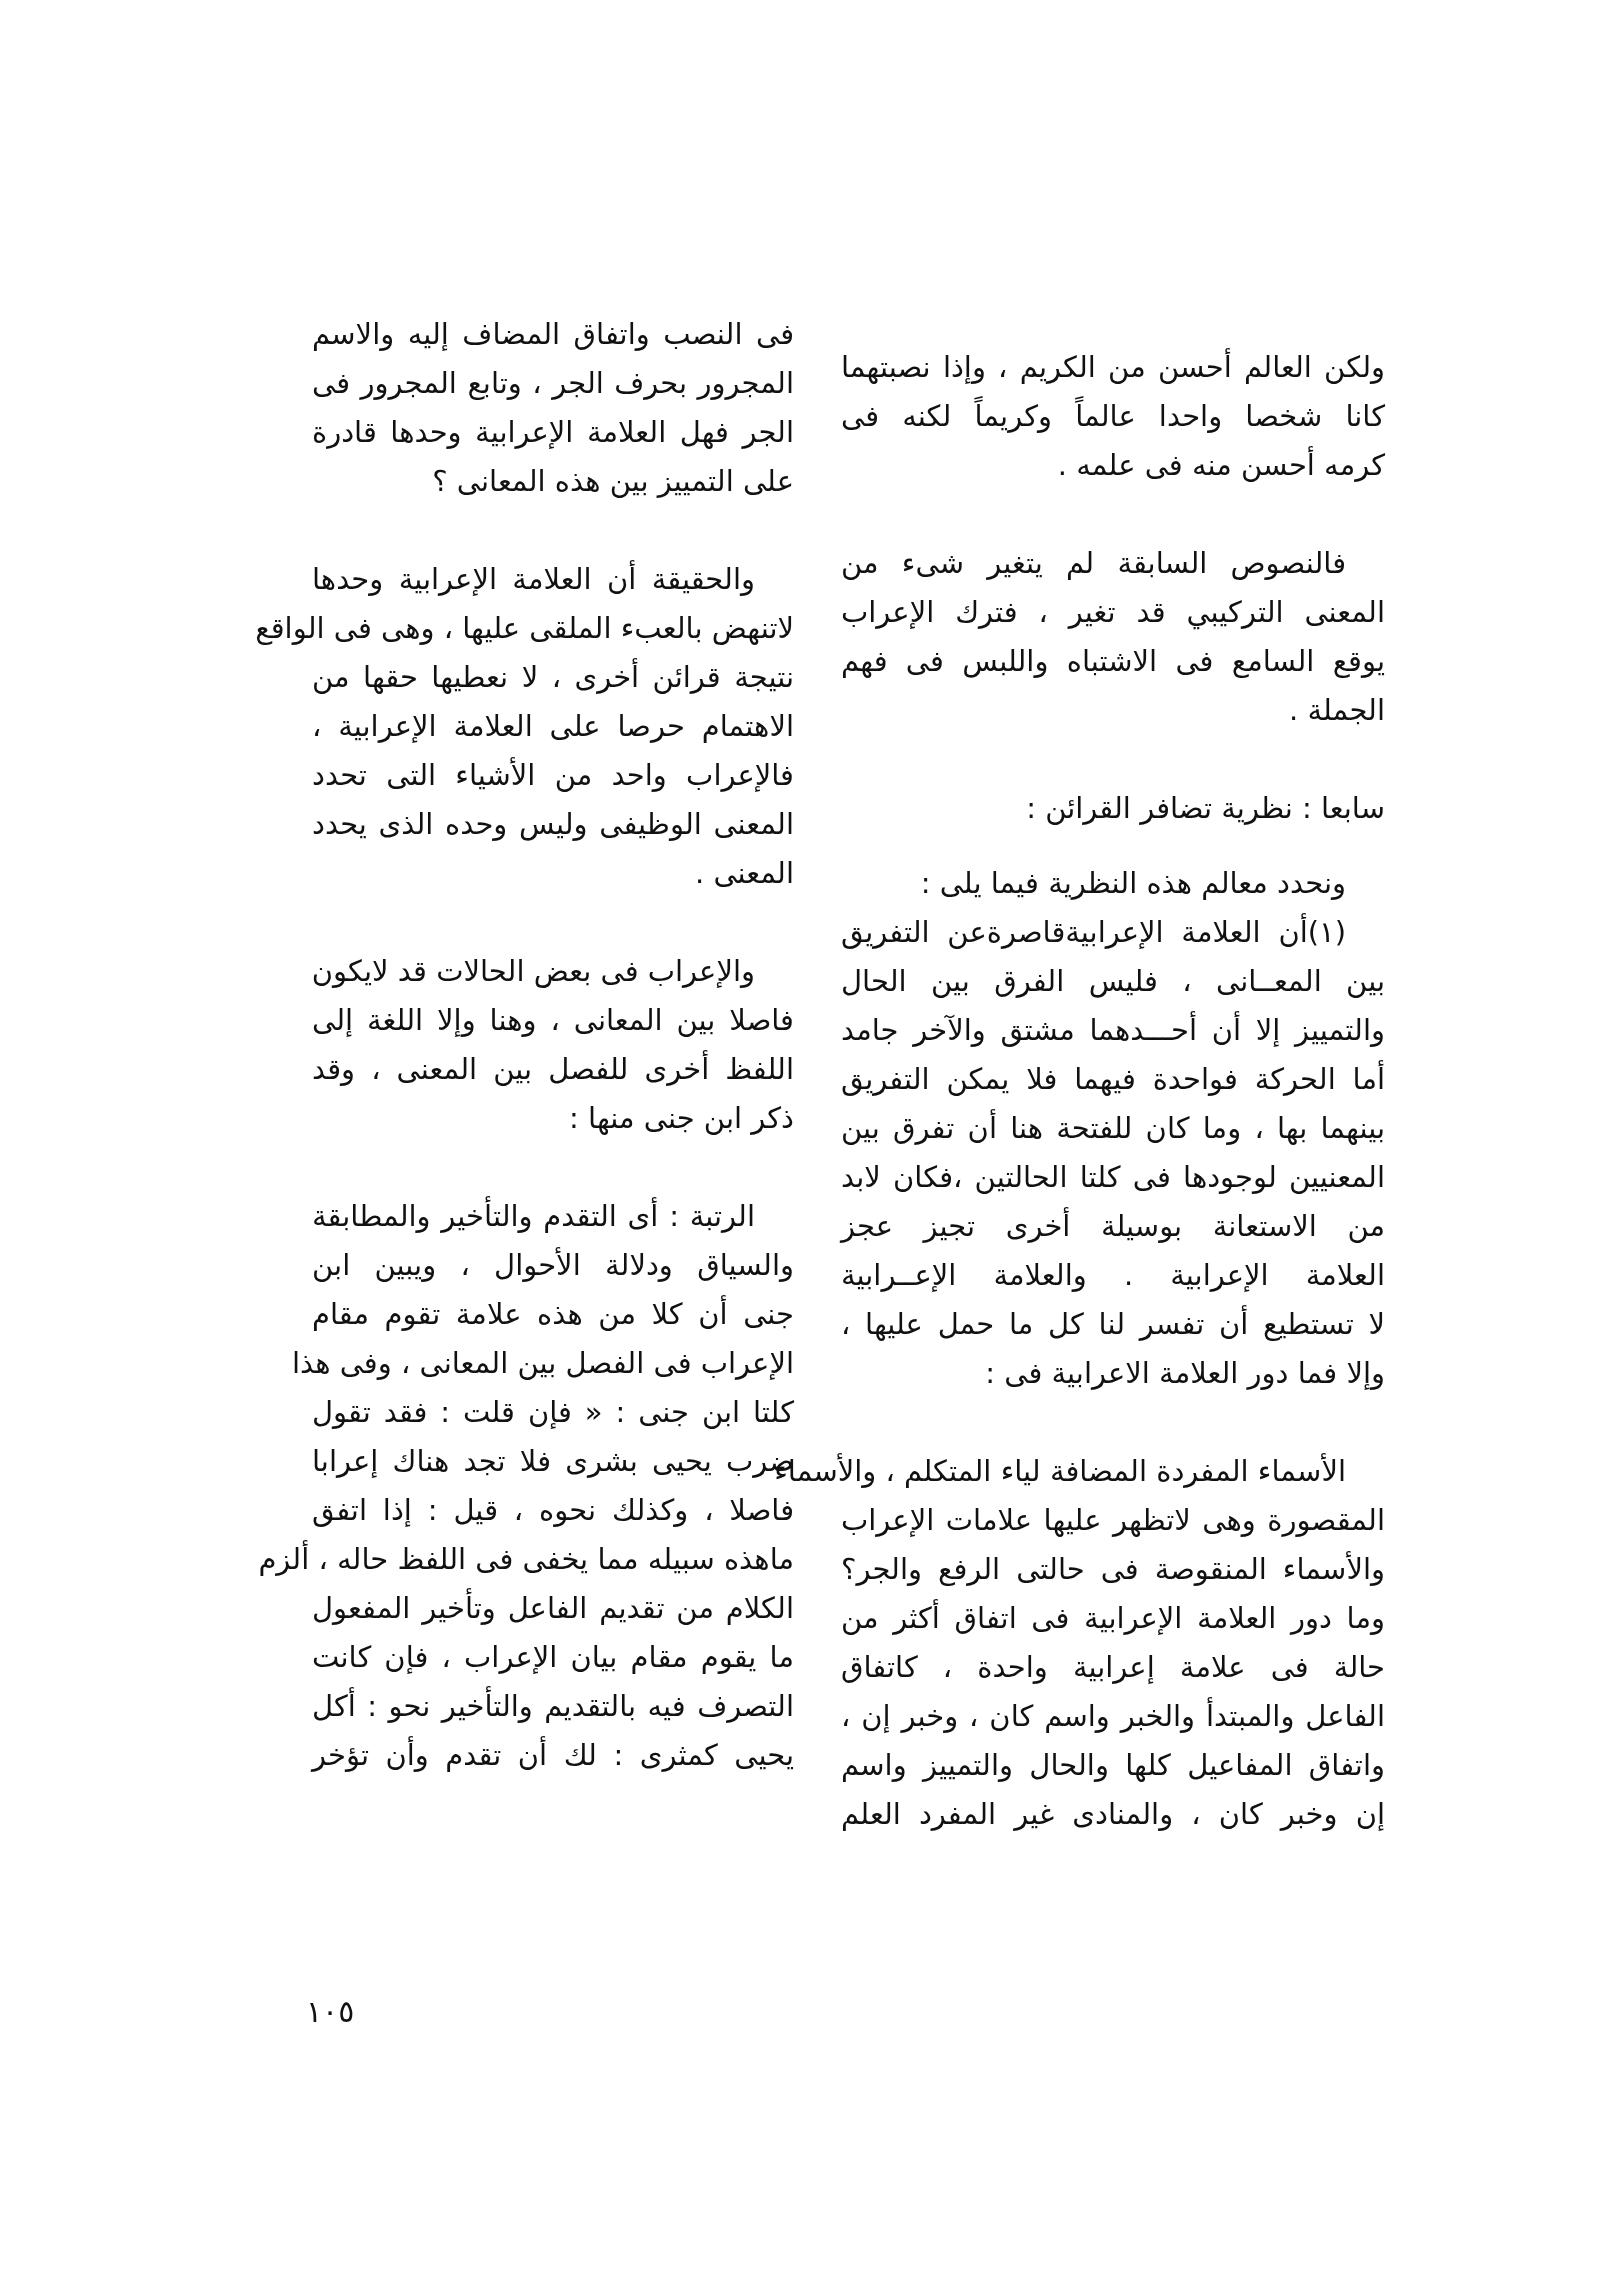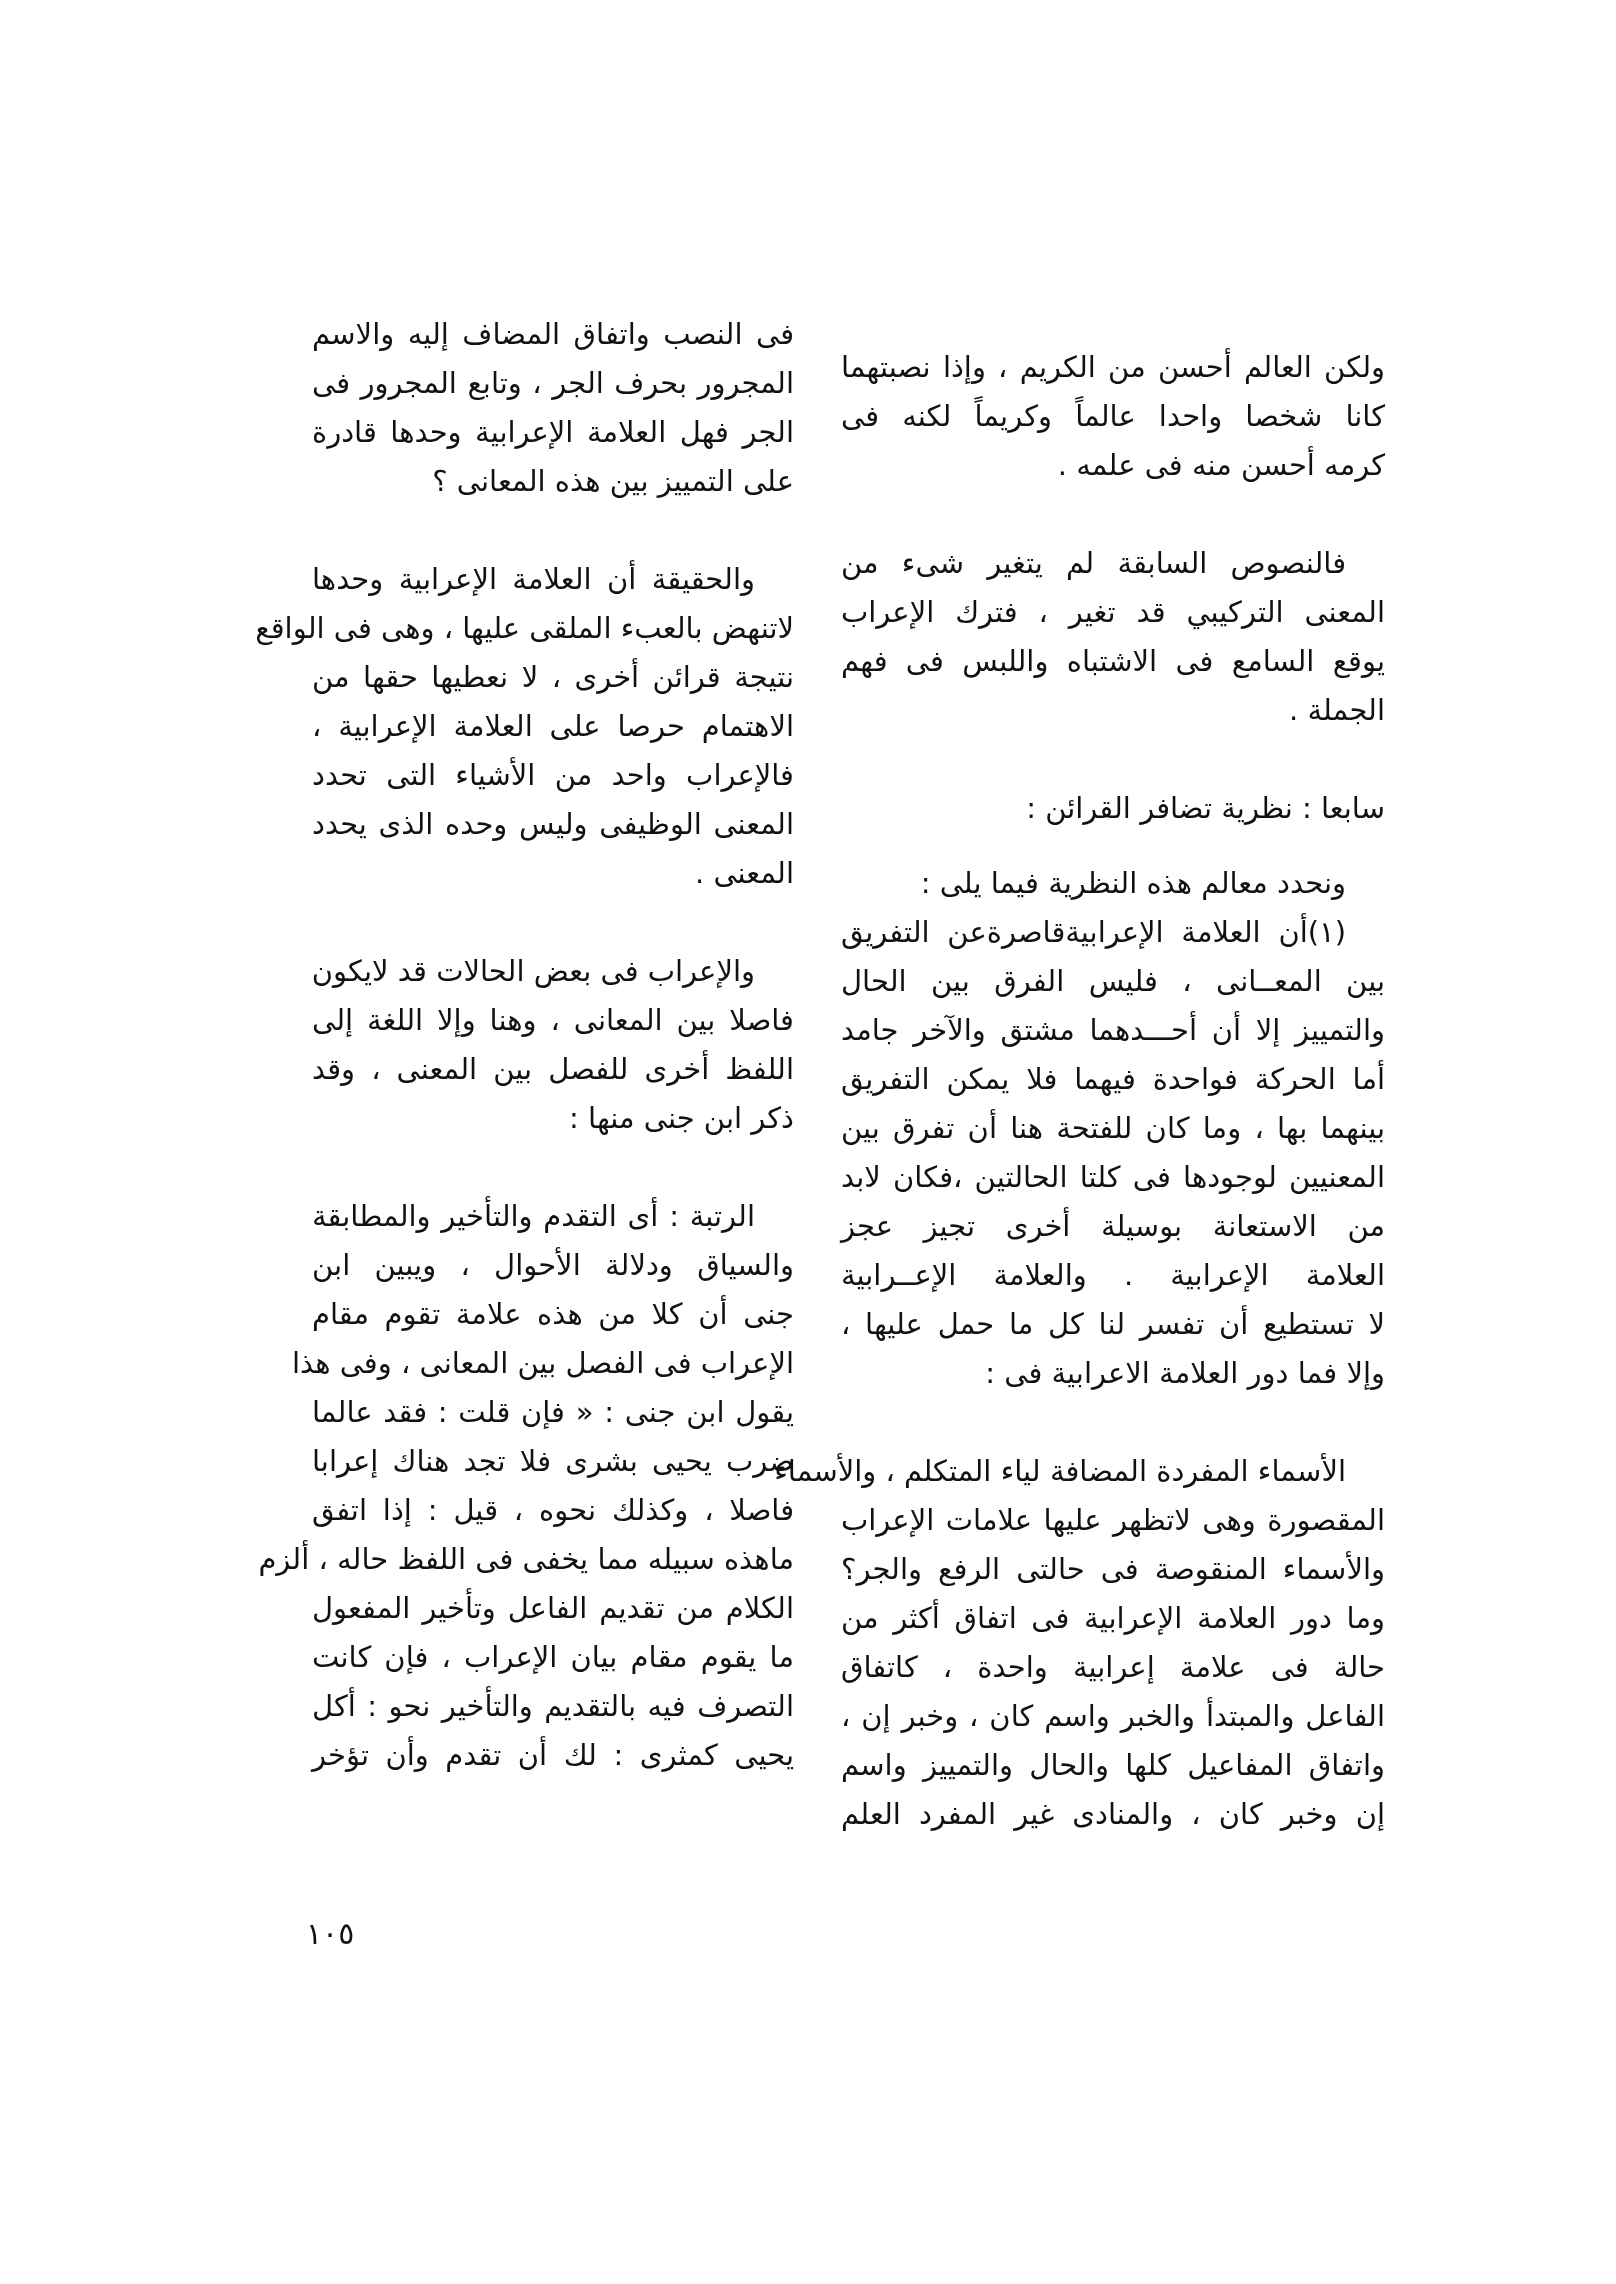--- a/index.html
+++ b/index.html
@@ -58,21 +58,21 @@
       padding-right: 39px;
     }
     .gap-s { height: 26px; }
     .gap-m { height: 49px; }
     .heading {
       margin: 0;
     }
     .page-number {
       position: absolute;
       left: 306px;
-      top: 1916px;
+      top: 1994px;
       font-size: 30px;
       direction: rtl;
       font-family: "DejaVu Sans", sans-serif;
     }
   </style>
 </head>
 <body>
 
 <div class="page">
 
@@ -162,21 +162,21 @@
       <span class="line last">ذكر ابن جنى منها :</span>
     </div>
 
     <div class="gap-m"></div>
 
     <div class="para">
       <span class="line indent">الرتبة : أى التقدم والتأخير والمطابقة</span>
       <span class="line">والسياق ودلالة الأحوال ، ويبين ابن</span>
       <span class="line">جنى أن كلا من هذه علامة تقوم مقام</span>
       <span class="line">الإعراب فى الفصل بين المعانى ، وفى هذا</span>
-      <span class="line">يقول ابن جنى : « فإن قلت : فقد عالما</span>
+      <span class="line">كلتا ابن جنى : « فإن قلت : فقد تقول</span>
       <span class="line">ضرب يحيى بشرى فلا تجد هناك إعرابا</span>
       <span class="line">فاصلا ، وكذلك نحوه ، قيل : إذا اتفق</span>
       <span class="line">ماهذه سبيله مما يخفى فى اللفظ حاله ، ألزم</span>
       <span class="line">الكلام من تقديم الفاعل وتأخير المفعول</span>
       <span class="line">ما يقوم مقام بيان الإعراب ، فإن كانت</span>
       <span class="line">التصرف فيه بالتقديم والتأخير نحو : أكل</span>
       <span class="line">يحيى كمثرى : لك أن تقدم وأن تؤخر</span>
     </div>
   </div>
 

